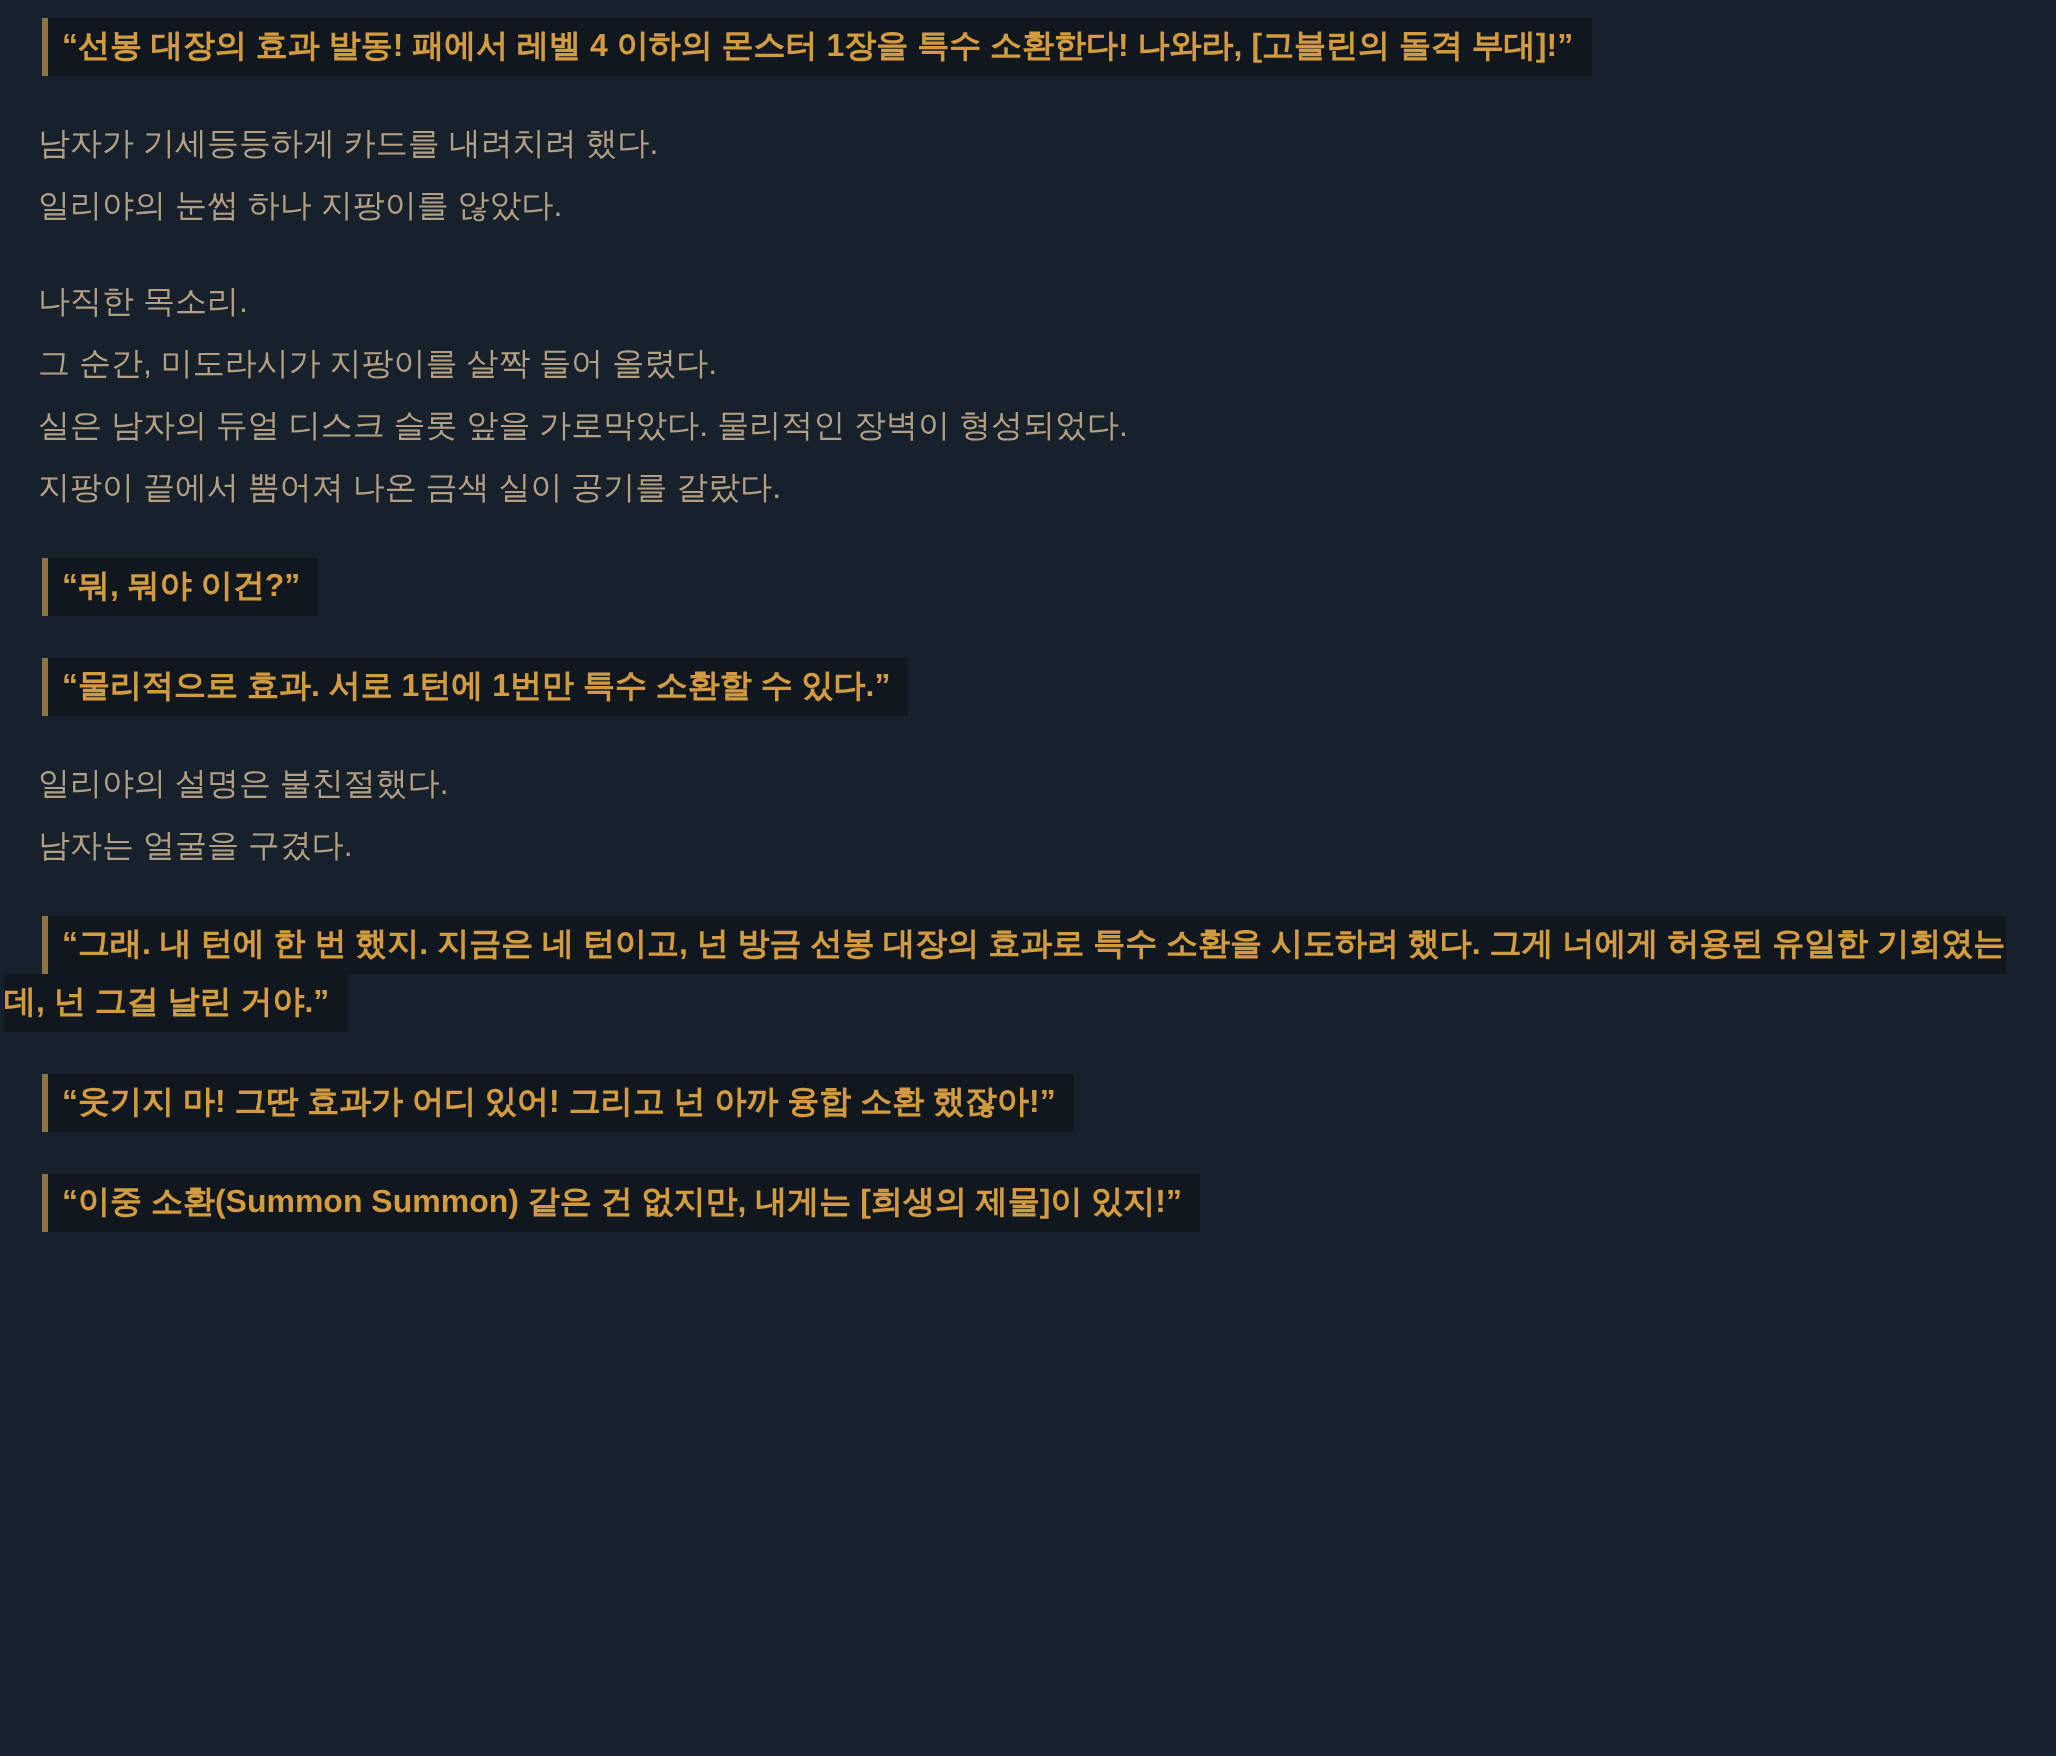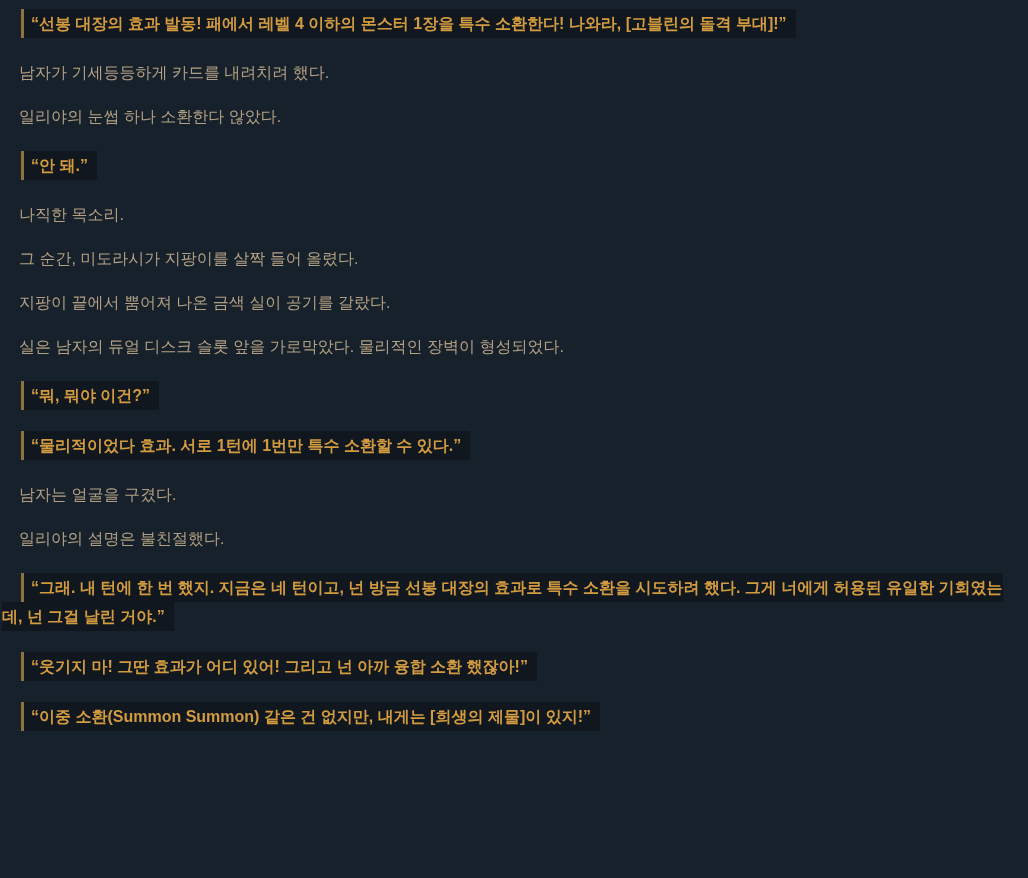--- a/index.html
+++ b/index.html
@@ -22,21 +22,21 @@
   main.novel {
     box-sizing: border-box;
     width: 1028px;
     height: 856px;
     padding: 9px 10px 0 2px;
     overflow: hidden;
   }
   
   .nar-group { margin: 0 0 21px 0; }
   .nar {
-    margin: 17px 0 0 17px;
+    margin: 4px 0 0 17px;
     color: var(--narration_text);
     line-height: 27px;
     font-weight: 400;
   }
   
   .dlg-p {
     margin: 0 0 21px 0;
     text-indent: 19px;
     line-height: 29px;
     font-weight: 700;
@@ -50,31 +50,30 @@
     -webkit-box-decoration-break: slice;
   }
 </style>
 </head>
 <body>
 
 <main class="novel">
     <p class="dlg-p"><span class="dlg">“선봉 대장의 효과 발동! 패에서 레벨 4 이하의 몬스터 1장을 특수 소환한다! 나와라, [고블린의 돌격 부대]!”</span></p>
     <div class="nar-group">
       <p class="nar">남자가 기세등등하게 카드를 내려치려 했다.</p>
-      <p class="nar">일리야의 눈썹 하나 소환한다 않았다.</p>
+      <p class="nar">일리야의 눈썹 하나 지팡이를 않았다.</p>
     </div>
-    <p class="dlg-p"><span class="dlg">“안 돼.”</span></p>
     <div class="nar-group">
       <p class="nar">나직한 목소리.</p>
       <p class="nar">그 순간, 미도라시가 지팡이를 살짝 들어 올렸다.</p>
+      <p class="nar">실은 남자의 듀얼 디스크 슬롯 앞을 가로막았다. 물리적인 장벽이 형성되었다.</p>
       <p class="nar">지팡이 끝에서 뿜어져 나온 금색 실이 공기를 갈랐다.</p>
-      <p class="nar">실은 남자의 듀얼 디스크 슬롯 앞을 가로막았다. 물리적인 장벽이 형성되었다.</p>
     </div>
     <p class="dlg-p"><span class="dlg">“뭐, 뭐야 이건?”</span></p>
-    <p class="dlg-p"><span class="dlg">“물리적이었다 효과. 서로 1턴에 1번만 특수 소환할 수 있다.”</span></p>
+    <p class="dlg-p"><span class="dlg">“물리적으로 효과. 서로 1턴에 1번만 특수 소환할 수 있다.”</span></p>
     <div class="nar-group">
+      <p class="nar">일리야의 설명은 불친절했다.</p>
       <p class="nar">남자는 얼굴을 구겼다.</p>
-      <p class="nar">일리야의 설명은 불친절했다.</p>
     </div>
     <p class="dlg-p"><span class="dlg">“그래. 내 턴에 한 번 했지. 지금은 네 턴이고, 넌 방금 선봉 대장의 효과로 특수 소환을 시도하려 했다. 그게 너에게 허용된 유일한 기회였는데, 넌 그걸 날린 거야.”</span></p>
     <p class="dlg-p"><span class="dlg">“웃기지 마! 그딴 효과가 어디 있어! 그리고 넌 아까 융합 소환 했잖아!”</span></p>
     <p class="dlg-p"><span class="dlg">“이중 소환(Summon Summon) 같은 건 없지만, 내게는 [희생의 제물]이 있지!”</span></p>
   </main>
 
 </body></html>

